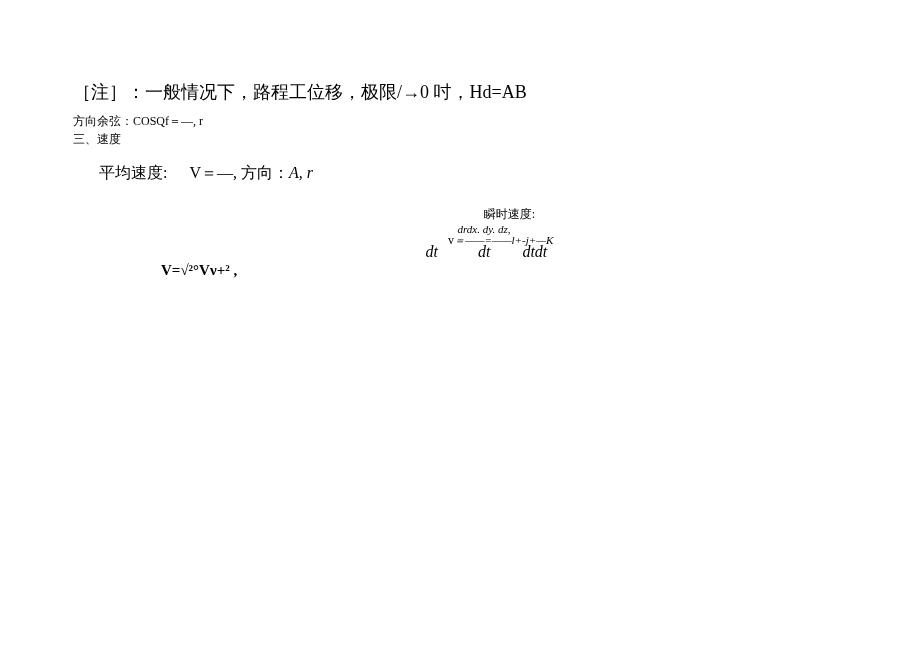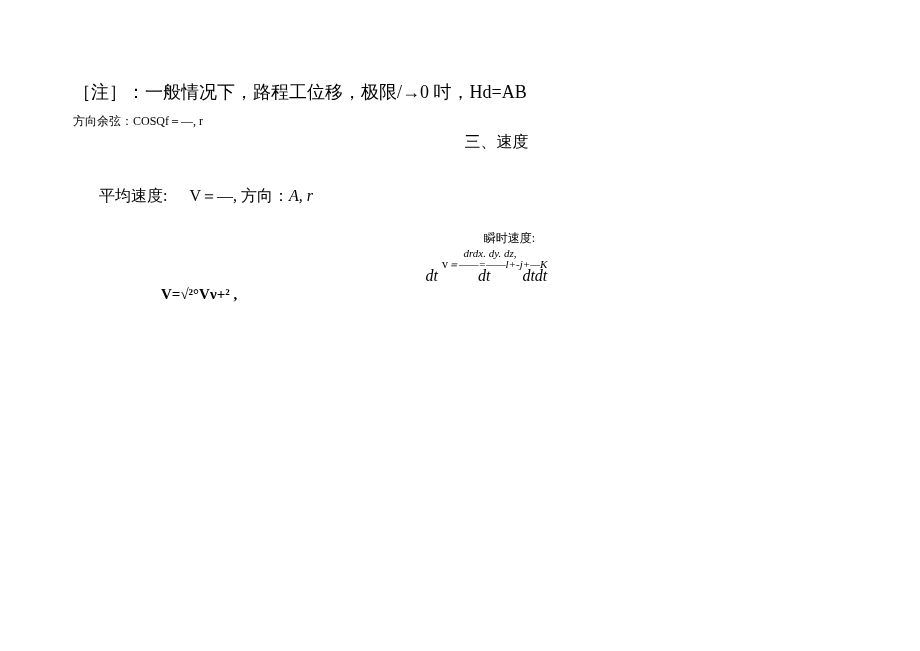--- a/index.html
+++ b/index.html
@@ -26,23 +26,22 @@
       margin-bottom: 8px;
     }
     .english {
       font-family: "Times New Roman", serif;
     }
     .line2 {
       font-size: 12px;
       margin-bottom: 1px;
     }
     .line3 {
-      font-size: 16px;
-      margin-bottom: 32px;
-      text-align: center;
+      font-size: 12px;
+      margin-bottom: 14px;
     }
     .line4 {
       font-size: 16px;
       margin-bottom: 22px;
       padding-left: 26px;
     }
     .italic {
       font-style: italic;
       font-family: "Times New Roman", serif;
     }
@@ -61,30 +60,30 @@
     .formula-block {
       display: inline-block;
       margin-left: 32px;
       position: relative;
       height: 32px;
       width: 200px;
     }
     .f-top {
       position: absolute;
       top: 0;
-      left: 38px;
+      left: 32px;
       font-style: italic;
       font-family: "Times New Roman", serif;
       font-size: 11px;
       white-space: nowrap;
     }
     .f-mid {
       position: absolute;
       top: 10px;
-      left: 0;
+      left: 6px;
       font-family: "Times New Roman", serif;
       font-size: 11px;
       white-space: nowrap;
     }
     .f-mid .v {
       font-weight: normal;
       font-size: 12px;
     }
     .f-bot {
       position: absolute;

